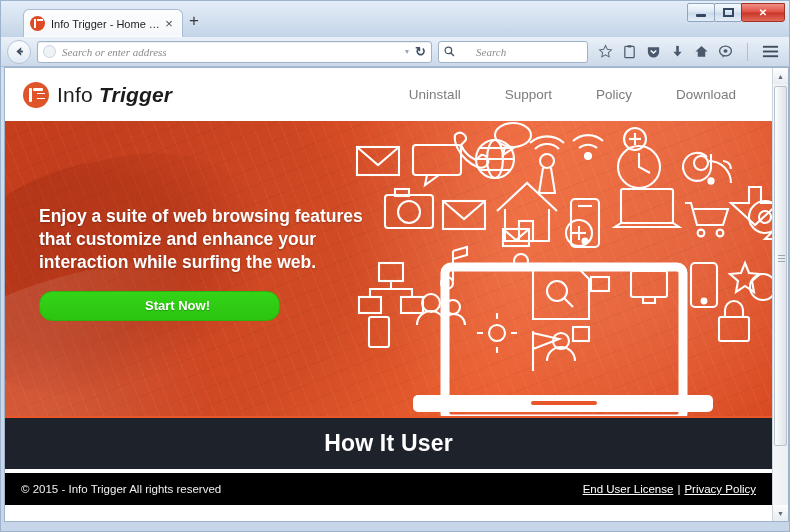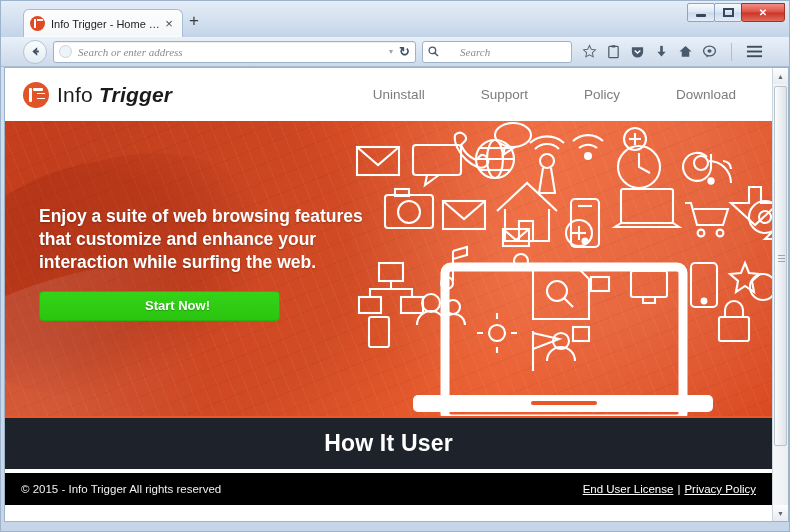--- a/index.html
+++ b/index.html
@@ -87,21 +87,21 @@
     border-radius: 0 0 3px 3px;
   }
   .min-glyph { display:block; width: 10px; height: 3px; background:#33475e; margin-top:6px; border-radius:1px;}
   .max-glyph { display:block; width: 11px; height: 9px; border:2px solid #33475e; }
 
   
   .navbar {
     height: 30px; flex: 0 0 30px;
     background: linear-gradient(to bottom,#e9f0f8 0%, #dbe5f1 50%, #ccd9e9 100%);
     display: flex; align-items: center;
-    padding: 0 22px;
+    padding: 0 6px;
     border-bottom: 1px solid #a9bcd2;
   }
   .navbtn {
     width: 24px; height: 24px; border-radius: 50%;
     border: 1px solid #b2c3d6;
     background: linear-gradient(to bottom,#fbfdfe,#e3ebf4);
     display: flex; align-items: center; justify-content: center;
     font-size: 13px; color: #3b4a5c; flex: 0 0 24px;
   }
   .urlbar {
@@ -164,21 +164,21 @@
     width: 3px; height: 14px; background: #fff; border-radius: 1px;
   }
   .logo-mark::after {
     content: ""; position: absolute; left: 10px; top: 6px;
     width: 10px; height: 3px; background: #fff; border-radius: 1px;
     box-shadow: 3px 4px 0 -1px #fff, 3px 9px 0 -1px #fff;
   }
   .logo-text { font-size: 21px; color: #1b1b1b; letter-spacing: .2px; }
   .logo-text b { font-style: italic; font-weight: bold; }
   .site-nav {
-    margin-left: auto; display: flex; align-items: center; gap: 56px;
+    margin-left: auto; display: flex; align-items: center; gap: 44px;
     padding-right: 18px;
   }
   .site-nav a {
     font-size: 13.5px; color: #7c7c7c; text-decoration: none;
   }
 
   
   .hero {
     height: 295px; position: relative; overflow: hidden;
     background: #e8562a;
@@ -215,21 +215,21 @@
   .hero-copy h1 {
     font-size: 17.5px; line-height: 1.32; color: #fff; font-weight: bold;
     text-shadow: 0 1px 2px rgba(0,0,0,.25);
   }
   .cta {
     margin-top: 17px; display: block; width: 241px; height: 30px;
     background: linear-gradient(to bottom,#34d417 0%, #2bc410 100%);
     border: 1px solid #28b40f;
     color: #fff; font-size: 13px; font-weight: bold;
     text-align: center; line-height: 28px;
-    text-decoration: none; border-radius: 4px;
+    text-decoration: none; border-radius: 13px;
     text-shadow: 0 1px 1px rgba(0,0,0,.25);
     padding-left: 36px;
   }
 
   
   .cloud { position: absolute; left: 330px; top: 0; width: 460px; height: 295px; z-index: 4; }
   .cloud svg { display: block; }
 
   
   .hiw {

